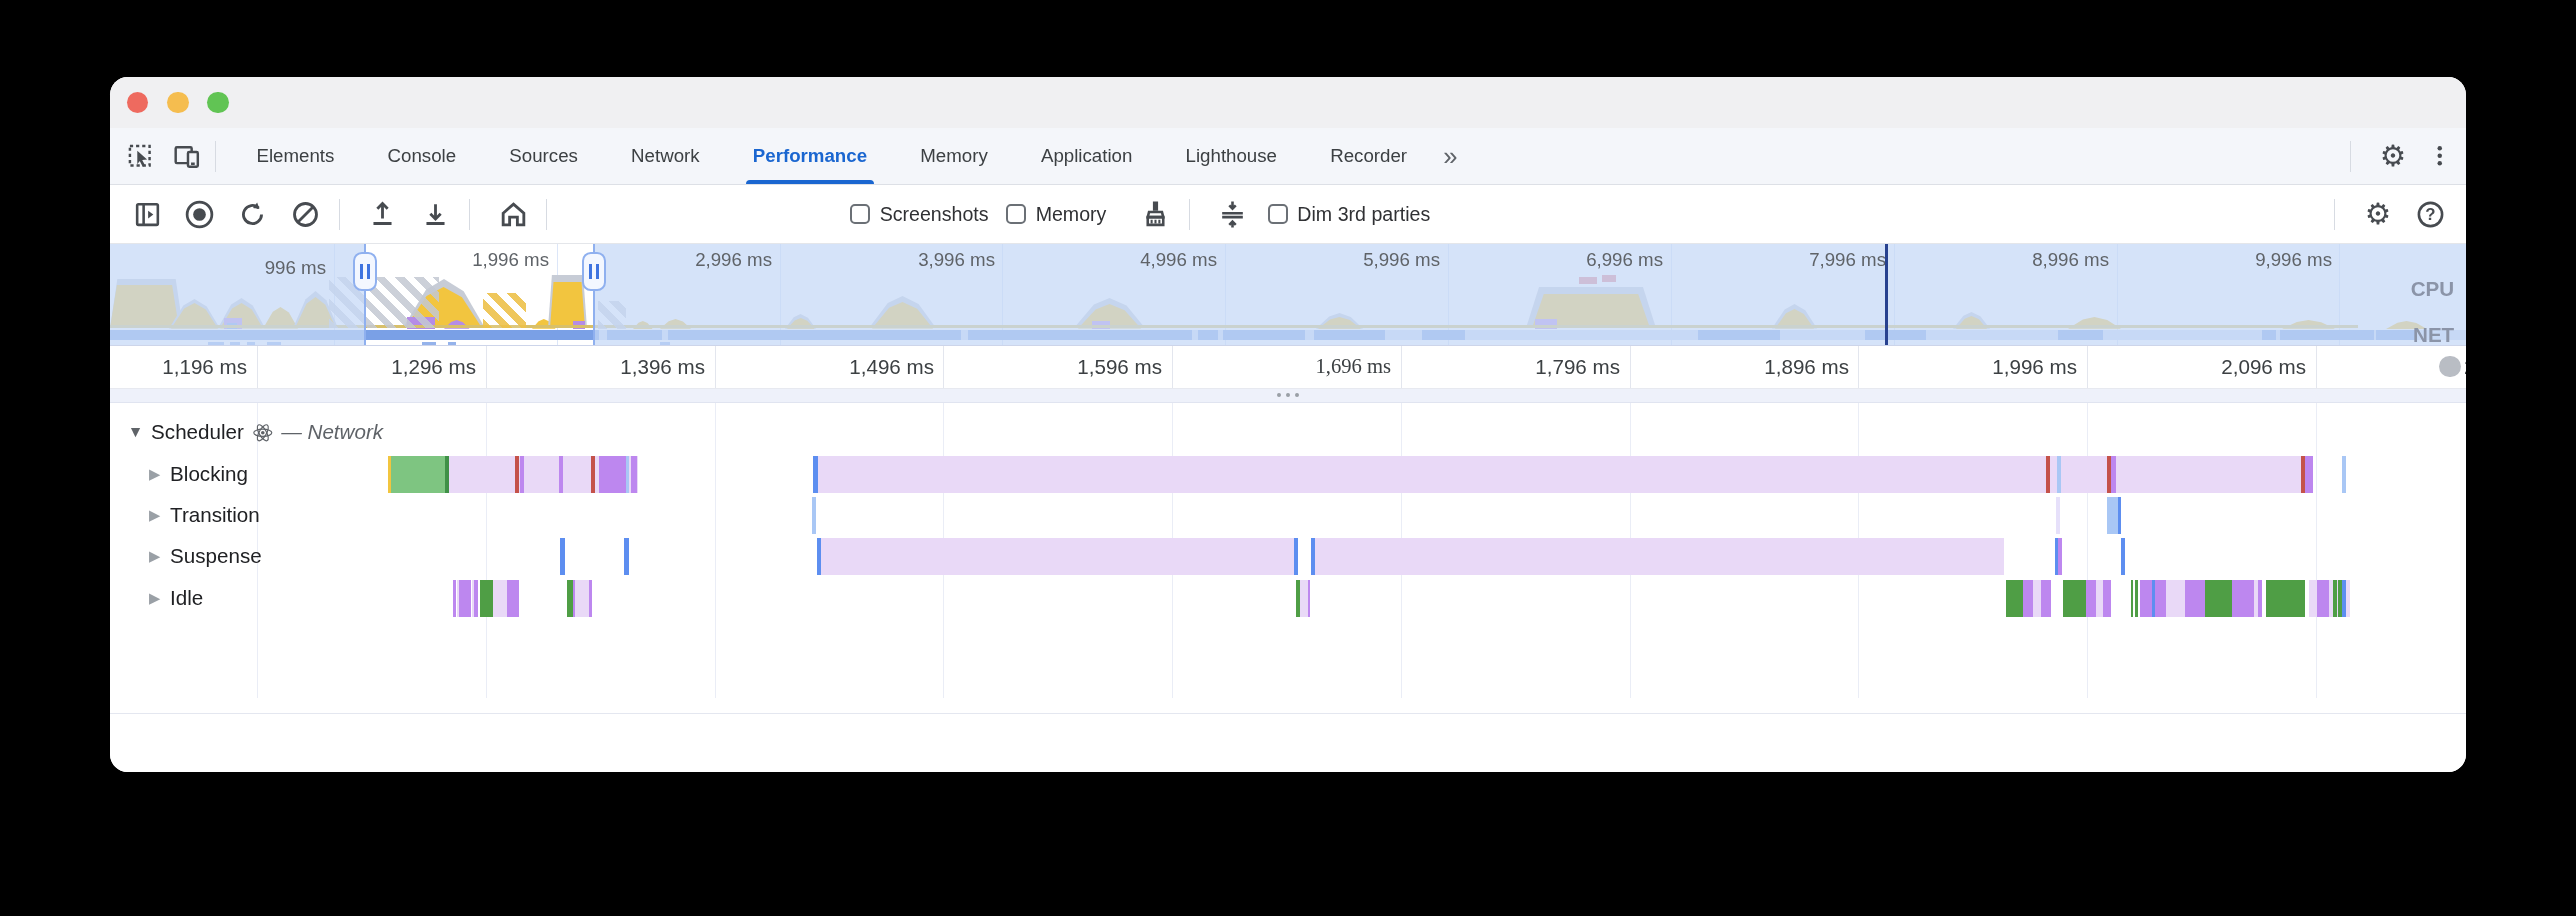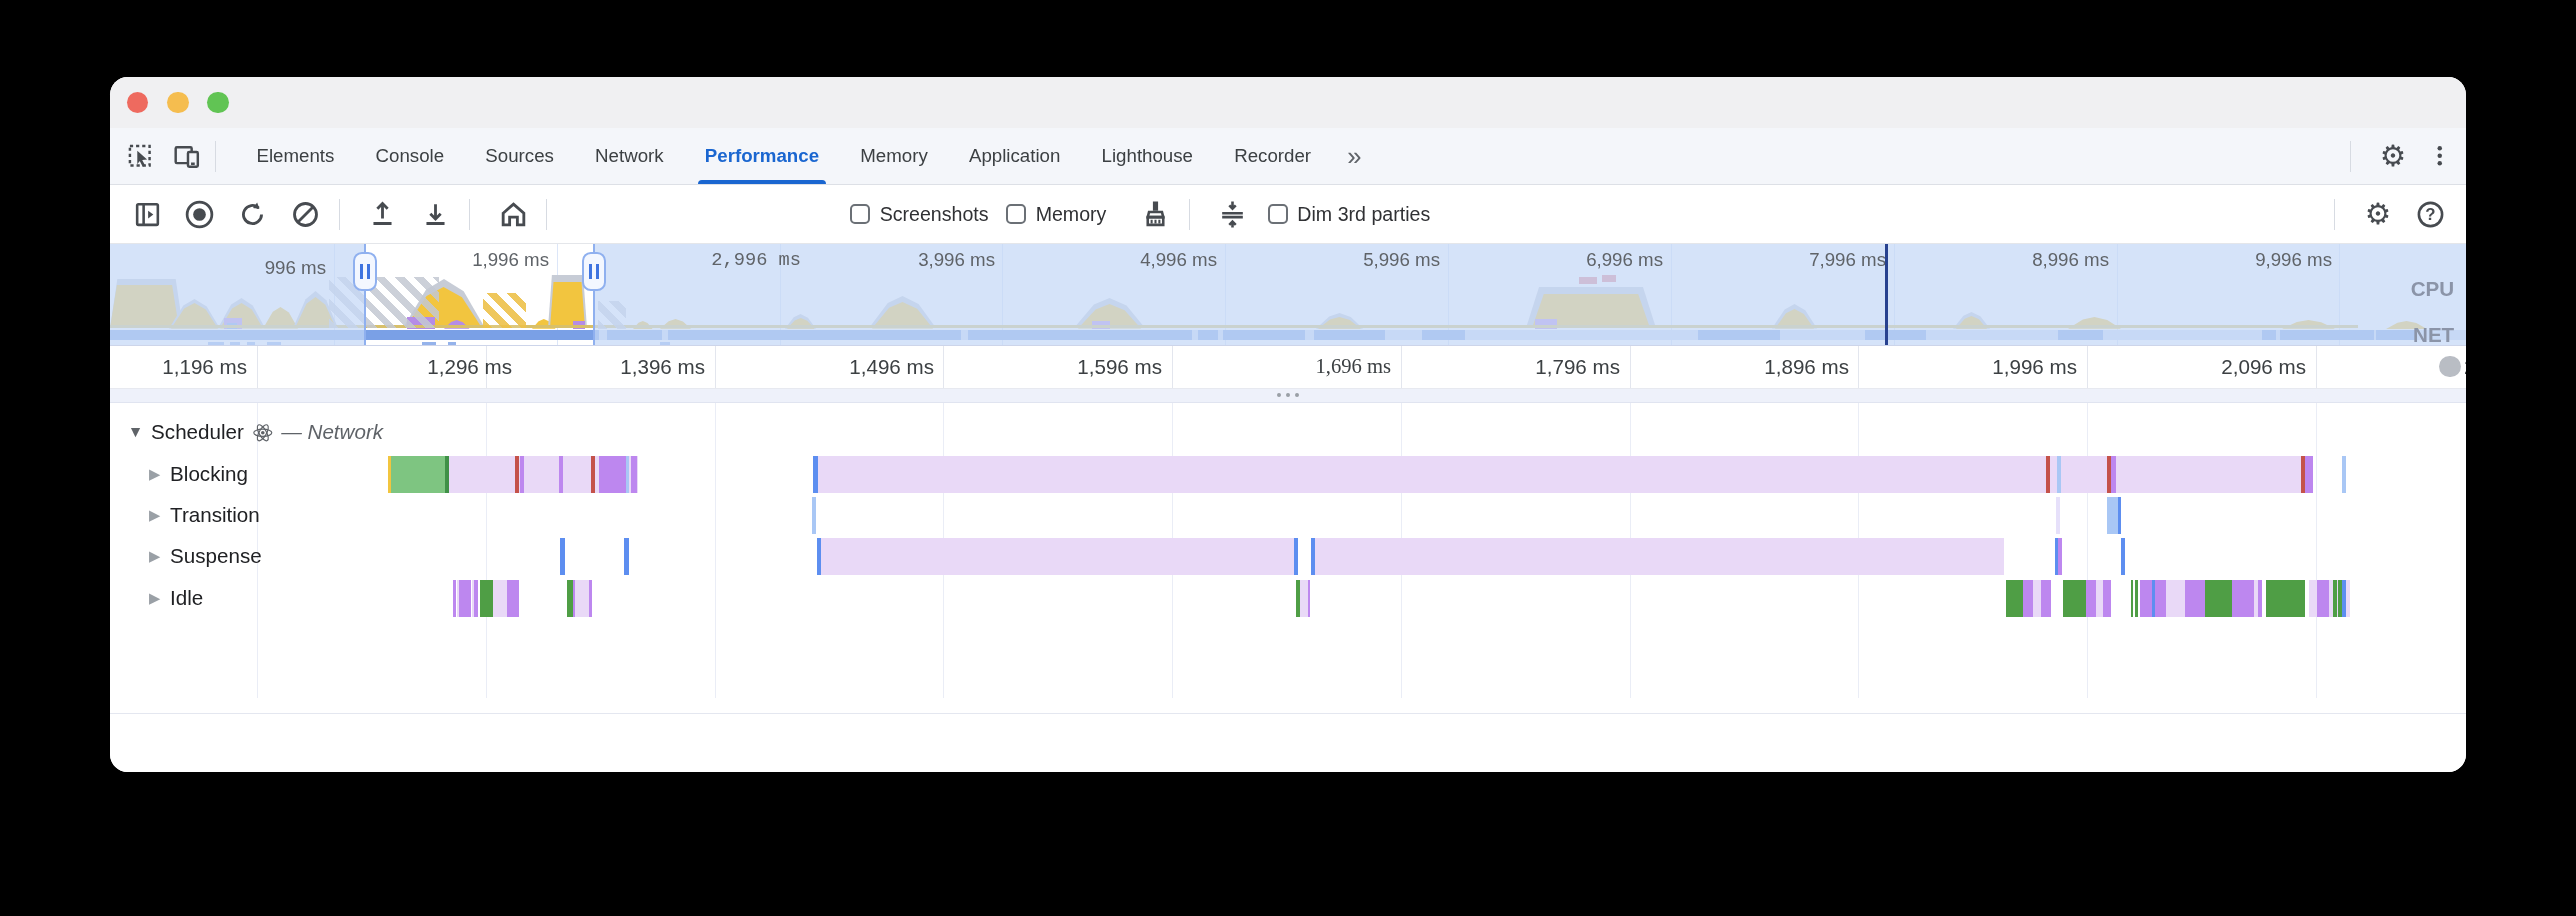--- a/index.html
+++ b/index.html
@@ -7,21 +7,21 @@
   .win { position:absolute; left:110px; top:77px; width:2356px; height:695px; background:#fff;
          border-radius:17.7px; overflow:hidden; box-shadow:0 17.7px 59px rgba(0,0,0,.6); }
   
   .titlebar { position:relative; height:51px; background:#f0f0f2; }
   .tl { position:absolute; top:14.7px; width:21.6px; height:21.6px; border-radius:50%; }
   
   .tabbar { position:relative; height:57px; background:#f4f6fa; border-bottom:1px solid #dde0e6;
             display:flex; align-items:center; color:#3c4043; }
   .tbicon { width:33px; height:33px; display:flex; align-items:center; justify-content:center; margin-left:13.7px; }
   .vdiv { width:1px; height:31px; background:#d7dbe2; margin:0 11.8px; }
-  .tabs { display:flex; align-items:center; height:100%; margin-left:7.9px; }
+  .tabs { display:flex; align-items:center; height:100%; margin-left:7.9px;gap:12px; }
   .tab { position:relative; padding:0 20.6px; height:100%; display:flex; align-items:center;
          font-size:18.7px; color:#3c4043; cursor:default; white-space:nowrap; }
   .tab.sel { color:#1a66d0; font-weight:bold; }
   .tab.sel::after { content:""; position:absolute; left:13.7px; right:13.7px; bottom:0; height:3.9px;
                     background:#1a66d0; border-radius:3.9px 3.9px 0 0; }
   .moretabs { font-size:25.5px; color:#5f6368; padding:0 15.7px; letter-spacing:-2.9px; }
   .tabbar-right { margin-left:auto; display:flex; align-items:center; }
   
   .ptoolbar { position:relative; height:59px; background:#fff; border-bottom:1px solid #e4e6ea;
               display:flex; align-items:center; color:#474b50; }
@@ -205,21 +205,21 @@
   </div>
 
   <div class="overview" id="overview">
     <div class="ov-side" style="top:33px">CPU</div>
     <div class="ov-side" style="top:79px">NET</div>
   <div class="ov-grid" style="left: 224px;"></div>
       <div class="ov-label" style="left: 216px; margin-top: 8px;">996 ms</div>
       <div class="ov-grid" style="left: 447px;"></div>
       <div class="ov-label" style="left: 439px;">1,996 ms</div>
       <div class="ov-grid" style="left: 670px;"></div>
-      <div class="ov-label" style="left: 691px; font-family: Liberation Mono, monospace;">2,996 ms</div>
+      <div class="ov-label" style="left: 662px;">2,996 ms</div>
       <div class="ov-grid" style="left: 892px;"></div>
       <div class="ov-label" style="left: 885px;">3,996 ms</div>
       <div class="ov-grid" style="left: 1115px;"></div>
       <div class="ov-label" style="left: 1107px;">4,996 ms</div>
       <div class="ov-grid" style="left: 1338px;"></div>
       <div class="ov-label" style="left: 1330px;">5,996 ms</div>
       <div class="ov-grid" style="left: 1561px;"></div>
       <div class="ov-label" style="left: 1553px;">6,996 ms</div>
       <div class="ov-grid" style="left: 1784px;"></div>
       <div class="ov-label" style="left: 1776px;">7,996 ms</div>
@@ -307,21 +307,21 @@
         <i></i>
         <i></i>
       </div>
       <div class="playhead" style="left: 1775px;"></div>
     </div>
 
   <div class="ruler" id="ruler">
       <div class="tick" style="left: 147px;"></div>
       <div class="rlabel" style="left: 137px;">1,196 ms</div>
       <div class="tick" style="left: 376px;"></div>
-      <div class="rlabel" style="left: 366px; margin-left: 36px;">1,296 ms</div>
+      <div class="rlabel" style="left: 366px;">1,296 ms</div>
       <div class="tick" style="left: 605px;"></div>
       <div class="rlabel" style="left: 595px;">1,396 ms</div>
       <div class="tick" style="left: 833px;"></div>
       <div class="rlabel" style="left: 824px;">1,496 ms</div>
       <div class="tick" style="left: 1062px;"></div>
       <div class="rlabel" style="left: 1052px;">1,596 ms</div>
       <div class="tick" style="left: 1291px;"></div>
       <div class="rlabel" style="left: 1281px; font-family: Liberation Serif, serif;">1,696 ms</div>
       <div class="tick" style="left: 1520px;"></div>
       <div class="rlabel" style="left: 1510px;">1,796 ms</div>

